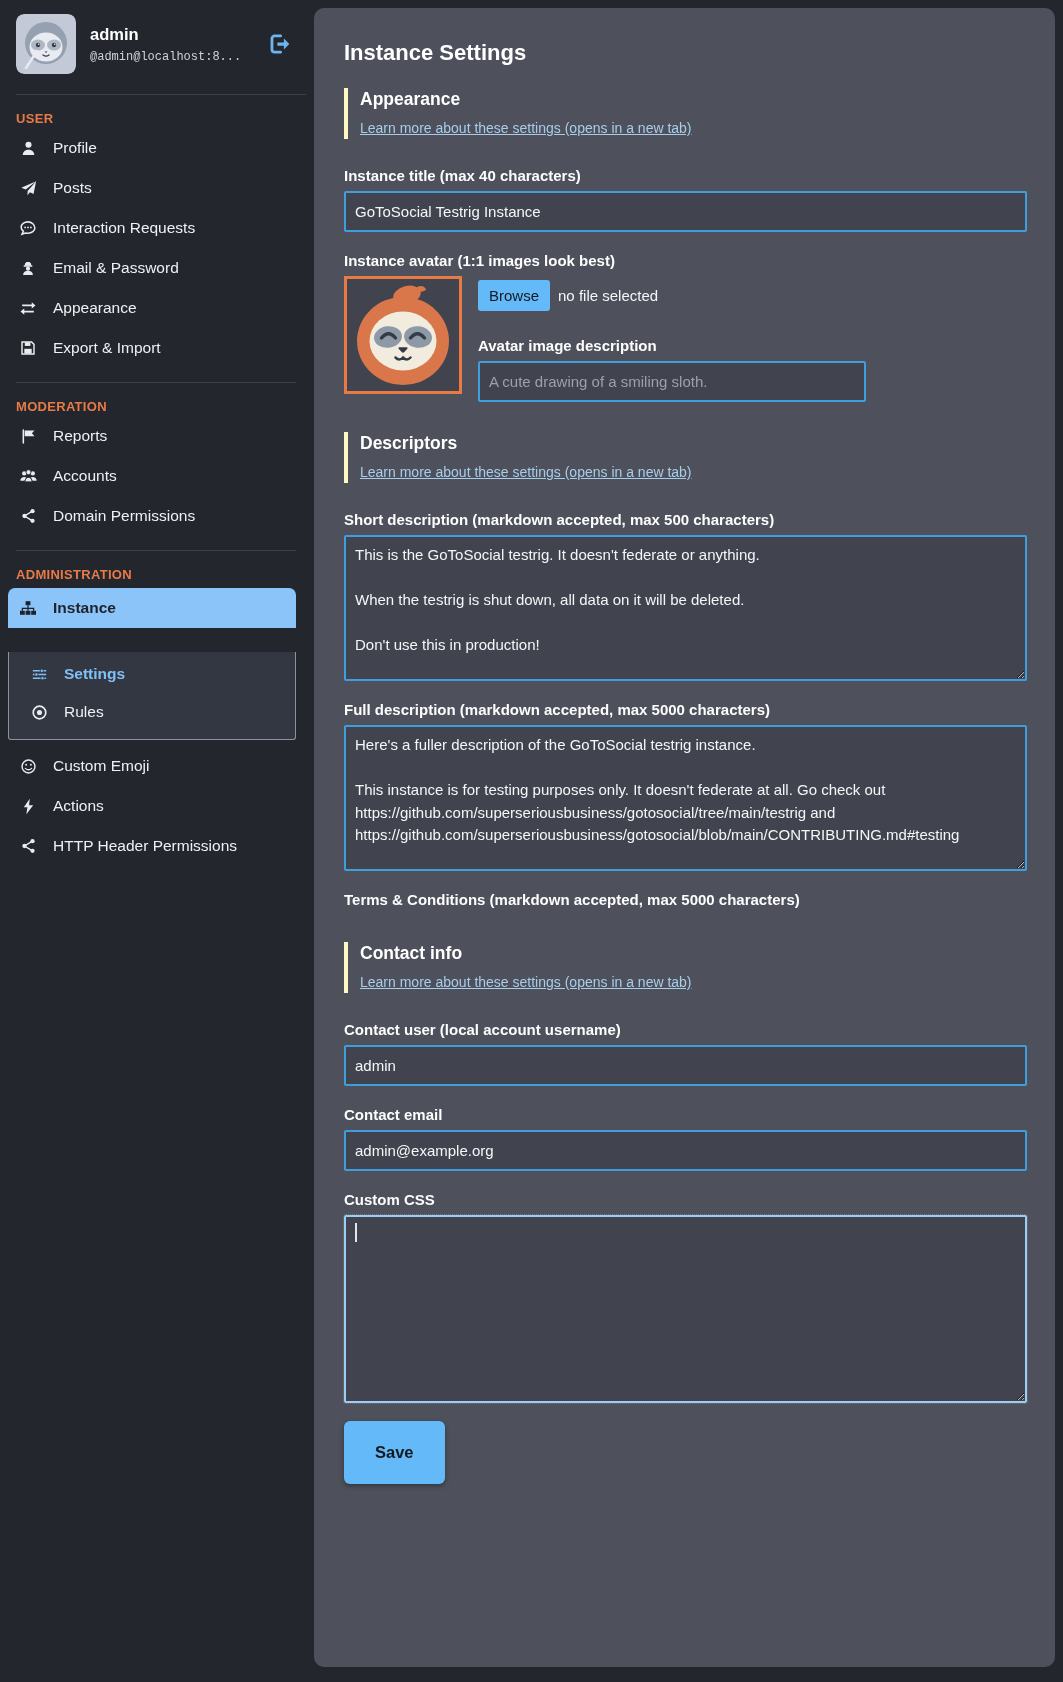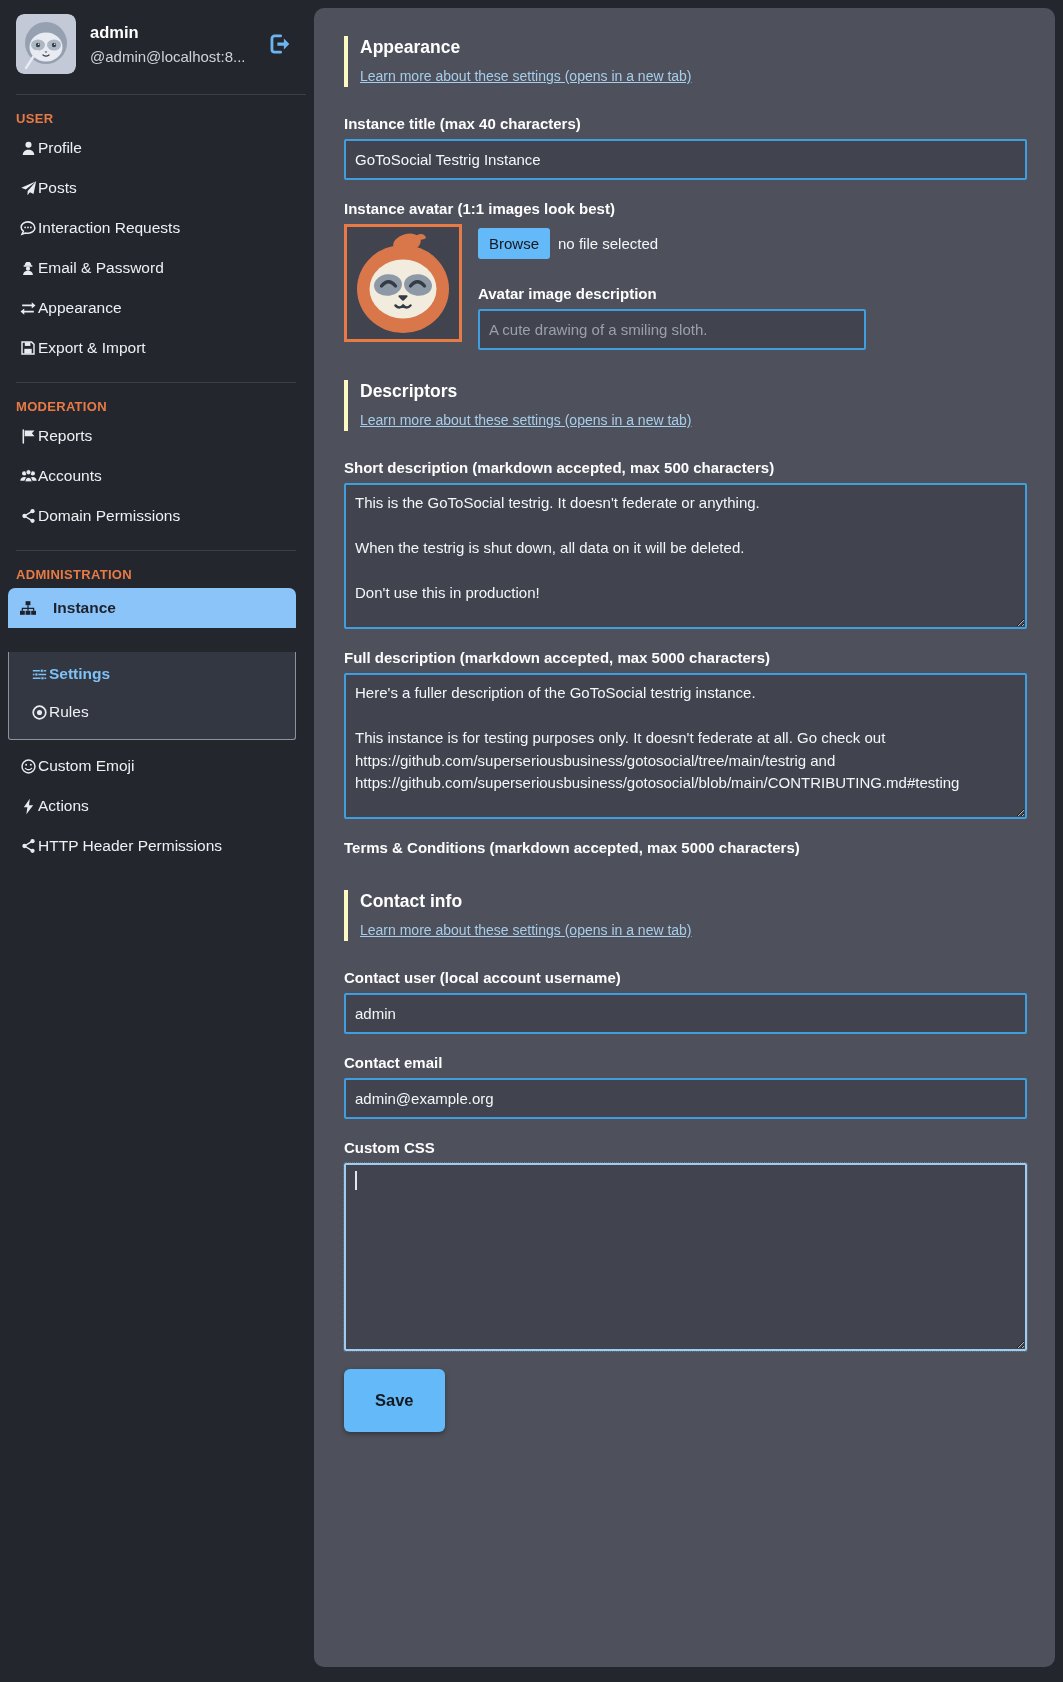--- a/index.html
+++ b/index.html
@@ -11,24 +11,24 @@
     display:flex;
     color:#eef0f3;
   }
 
   
   .sidebar { width:306px; flex-shrink:0; padding:14px 0 0 16px; }
   .user-card { display:flex; align-items:center; gap:14px; padding:0 14px 20px 0; border-bottom:1px solid #3b3e48; }
   .user-avatar { width:60px; height:60px; border-radius:8px; flex-shrink:0; }
   .user-meta { display:flex; flex-direction:column; gap:6px; min-width:0; }
   .user-name { font-weight:bold; font-size:16.5px; color:#ffffff; }
-  .user-handle { font-size:15px; color:#ced3da; white-space:nowrap; }
+  .user-handle { font-size:12px; color:#ced3da; white-space:nowrap;font-family:Liberation Mono, monospace; }
   .logout { margin-left:auto; color:#6cb5f0; cursor:pointer; display:flex; }
   .section-label { color:#e87b45; font-weight:bold; font-size:13px; letter-spacing:.3px; margin:16px 0 2px; }
-  .nav-item { display:flex; align-items:center; padding:11px 8px 11px 2px; font-size:15.5px; color:#eef0f3; cursor:pointer; }
+  .nav-item { display:flex; align-items:center; gap:15px; padding:11px 8px 11px 2px; font-size:15.5px; color:#eef0f3; cursor:pointer; }
   .nav-icon { width:20px; display:flex; justify-content:center; align-items:center; color:#e9ecef; flex-shrink:0; }
   .divider { border:0; border-top:1px solid #3b3e48; margin:14px 10px 0 0; }
 
   .instance-group { margin:6px 10px 0 -8px; border-radius:7px; }
   .instance-header { background:#8ac4f8; color:#1d222c; font-weight:bold; border-radius:7px 7px 0 0; padding:11px 8px 11px 10px; display:flex; align-items:center; gap:15px; font-size:15.5px; cursor:pointer; }
   .instance-header .nav-icon { color:#1d222c; }
   .submenu { background:#333742; border:1px solid #8b92a0; border-top:0; border-radius:0 0 3px 3px; padding:3px 0 8px 12px;margin-top:24px; }
   .submenu .nav-item { padding:10px 8px; }
   .submenu .nav-item.active { color:#7fc0f5; font-weight:bold; }
   .submenu .nav-item.active .nav-icon { color:#7fc0f5; }
@@ -310,20 +310,21 @@
           <circle cx="14" cy="16" r="2.7" fill="currentColor"></circle>
         </svg>
     </span>
     <span>HTTP Header Permissions</span>
   </div>
 
 </nav>
 
 <main class="panel">
 
+  <h1>Instance Settings</h1>
 
   
   <div class="section-head">
     <h2>Appearance</h2>
     <a class="learn-link">Learn more about these settings (opens in a new tab)</a>
   </div>
 
   <div class="field">
     <label class="field-label">Instance title (max 40 characters)</label>
     <input class="text-input" type="text" value="GoToSocial Testrig Instance" style="">

